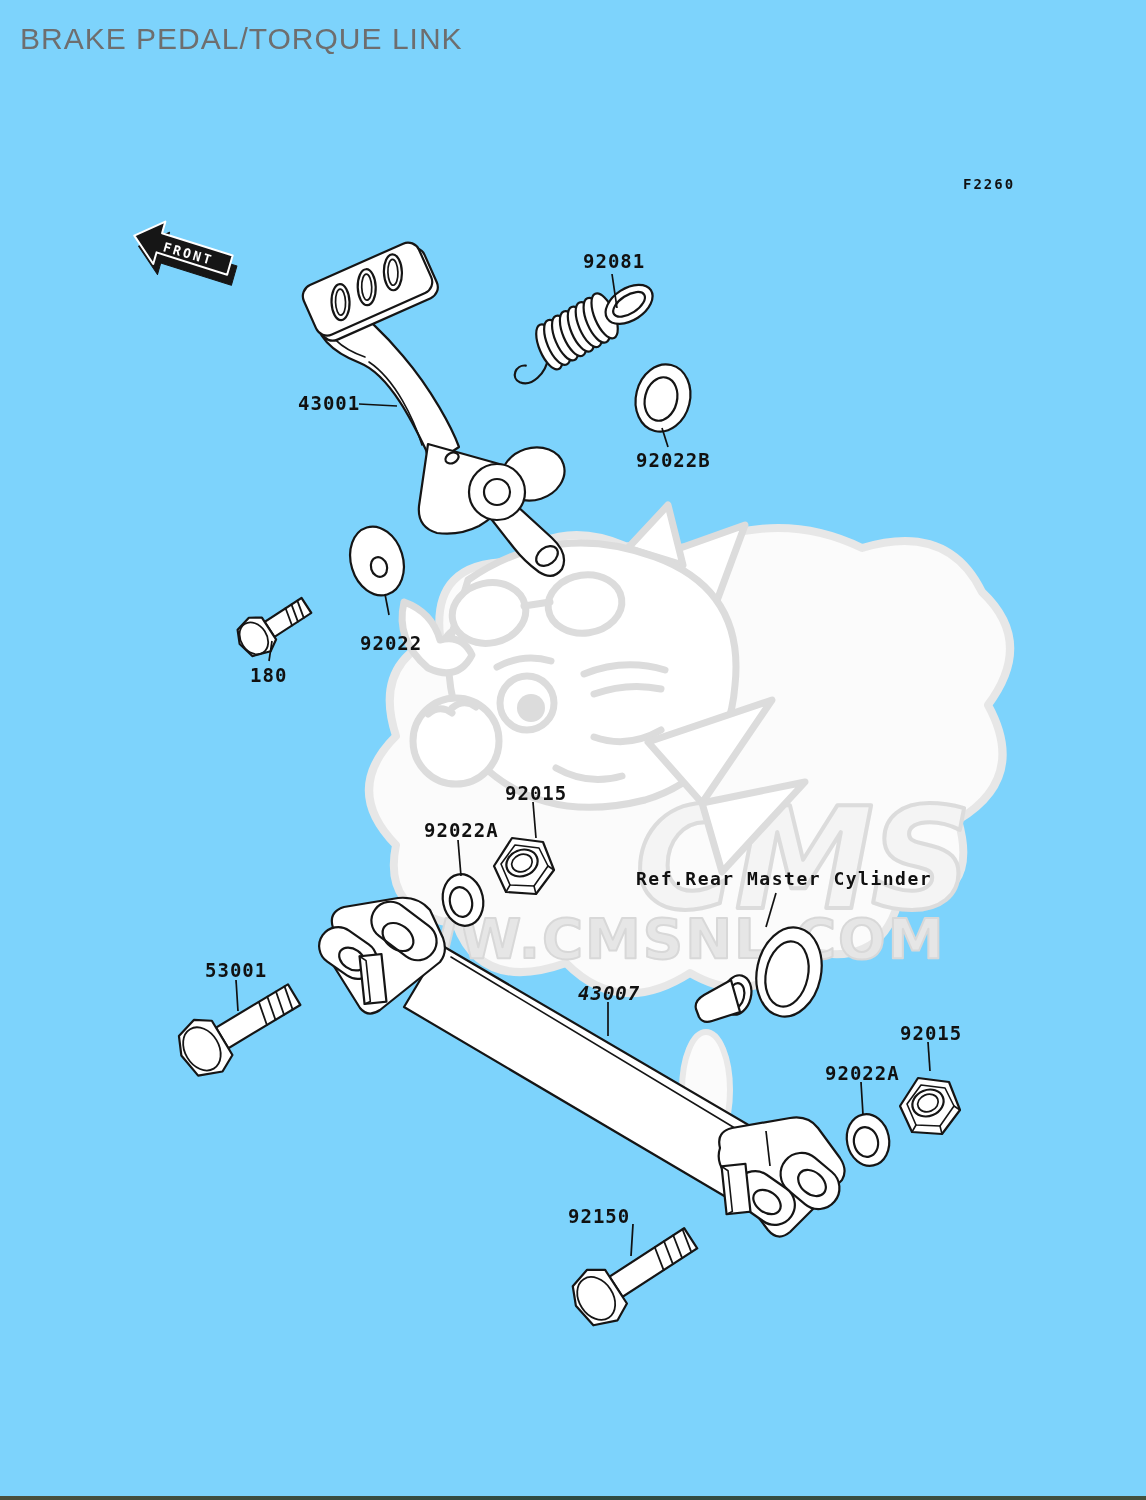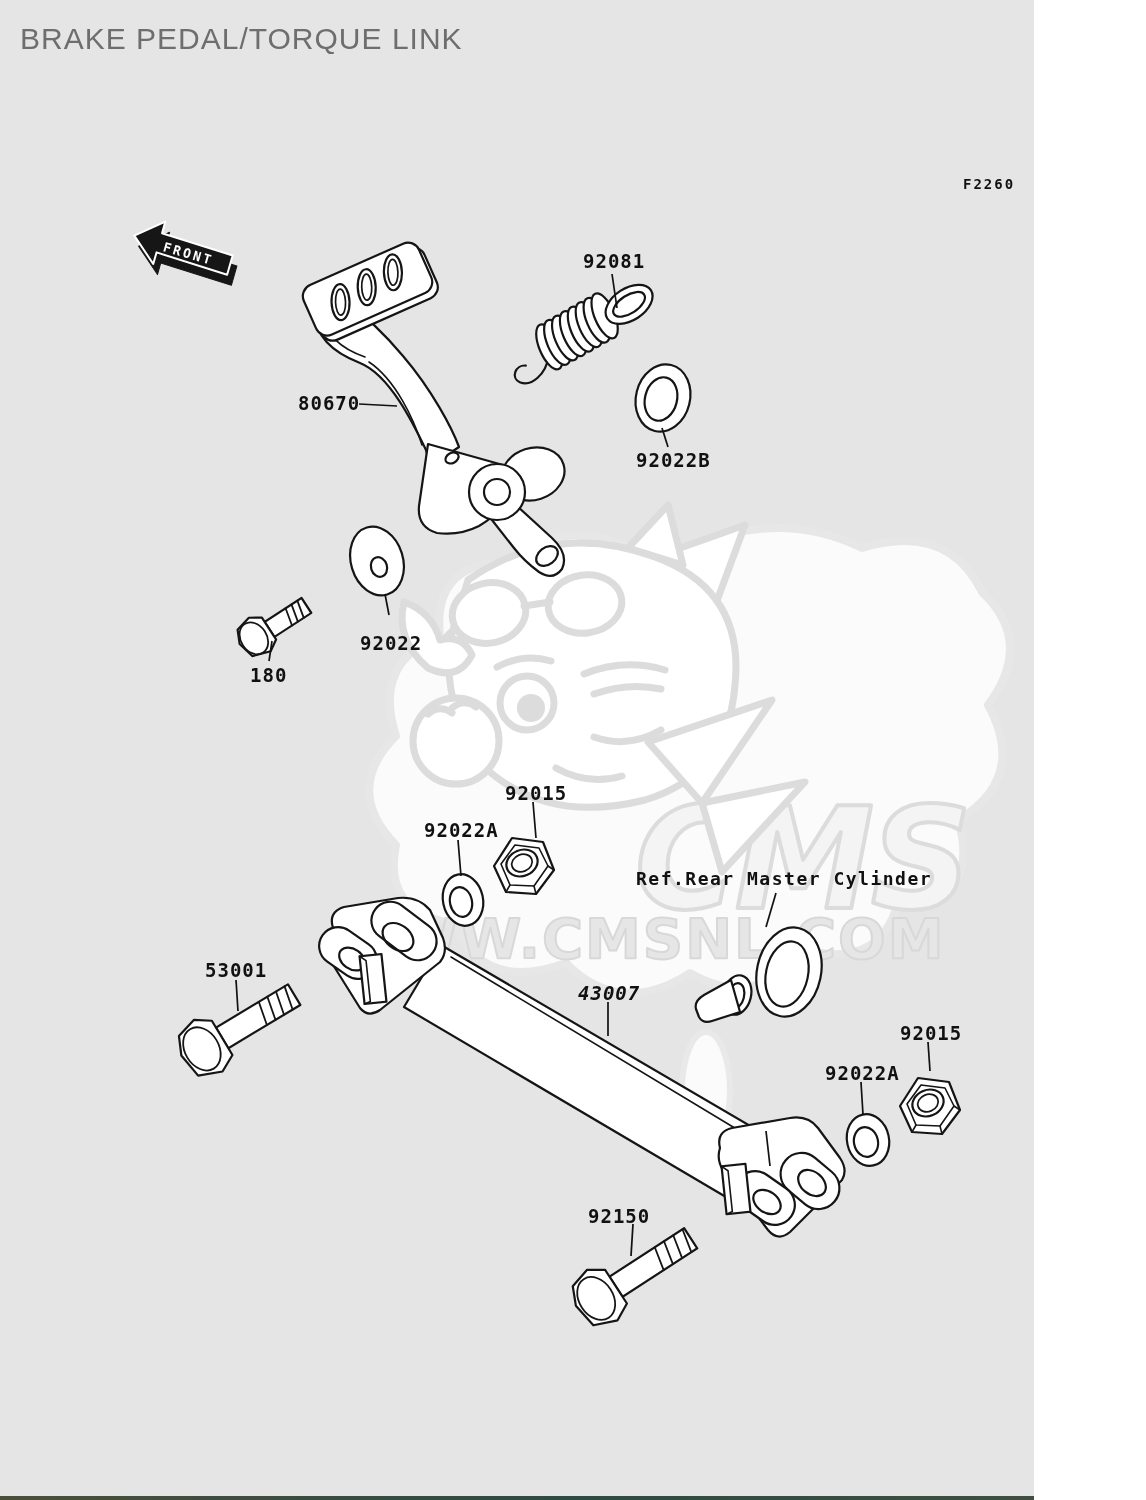--- a/index.html
+++ b/index.html
@@ -1,16 +1,16 @@
 <!DOCTYPE html>
 <html><head>
 <meta charset="utf-8">
 <style>
   html,body{margin:0;padding:0;background:#ffffff;}
-  .page{position:relative;width:1034px;height:1500px;background:#e5e5e5;overflow:hidden;
+  .page{position:relative;width:1146px;height:1500px;background:#7dd3fc;overflow:hidden;
         font-family:"DejaVu Sans Mono","Liberation Mono",monospace;}
   .page-title{position:absolute;left:20px;top:22px;font-family:"Liberation Sans","DejaVu Sans",sans-serif;
         font-size:30px;color:#6e6e6e;letter-spacing:1px;white-space:nowrap;}
   .figure-code{position:absolute;left:963px;top:176px;font-weight:bold;font-size:14px;color:#111;
         letter-spacing:2px;white-space:nowrap;}
   .part-label{position:absolute;font-weight:bold;font-size:19px;color:#111;letter-spacing:1px;white-space:nowrap;}
   .ref-note{position:absolute;left:636px;top:868px;font-weight:bold;font-size:18px;color:#111;
         letter-spacing:1.5px;white-space:nowrap;}
   .diagram-svg{position:absolute;left:0;top:0;width:1146px;height:1500px;}
   .footer-cta{position:absolute;left:0;top:1445px;width:1146px;text-align:center;
@@ -209,27 +209,27 @@
       <line x1="236" y1="980" x2="238" y2="1011"></line>
       <line x1="608" y1="1002" x2="608" y2="1036"></line>
       <line x1="928" y1="1042" x2="930" y2="1071"></line>
       <line x1="861" y1="1082" x2="863" y2="1115"></line>
       <line x1="633" y1="1224" x2="631" y2="1256"></line>
       <line x1="766" y1="1131" x2="770" y2="1166"></line>
     </g>
   </svg>
 
   <div class="part-label" style="left:583px;top:250px;">92081</div>
-  <div class="part-label" style="left:298px;top:392px;">80670</div>
+  <div class="part-label" style="left:298px;top:392px;">43001</div>
   <div class="part-label" style="left:636px;top:449px;">92022B</div>
   <div class="part-label" style="left:360px;top:632px;">92022</div>
   <div class="part-label" style="left:250px;top:664px;">180</div>
   <div class="part-label" style="left:505px;top:782px;">92015</div>
   <div class="part-label" style="left:424px;top:819px;">92022A</div>
   <div class="ref-note">Ref.Rear Master Cylinder</div>
   <div class="part-label" style="left:205px;top:959px;">53001</div>
   <div class="part-label" style="left:578px;top:982px;font-style:italic;">43007</div>
   <div class="part-label" style="left:900px;top:1022px;">92015</div>
   <div class="part-label" style="left:825px;top:1062px;">92022A</div>
-  <div class="part-label" style="left:588px;top:1205px;">92150</div>
+  <div class="part-label" style="left:568px;top:1205px;">92150</div>
 
   <div class="bottom-edge"></div>
 </div>
 
 </body></html>

